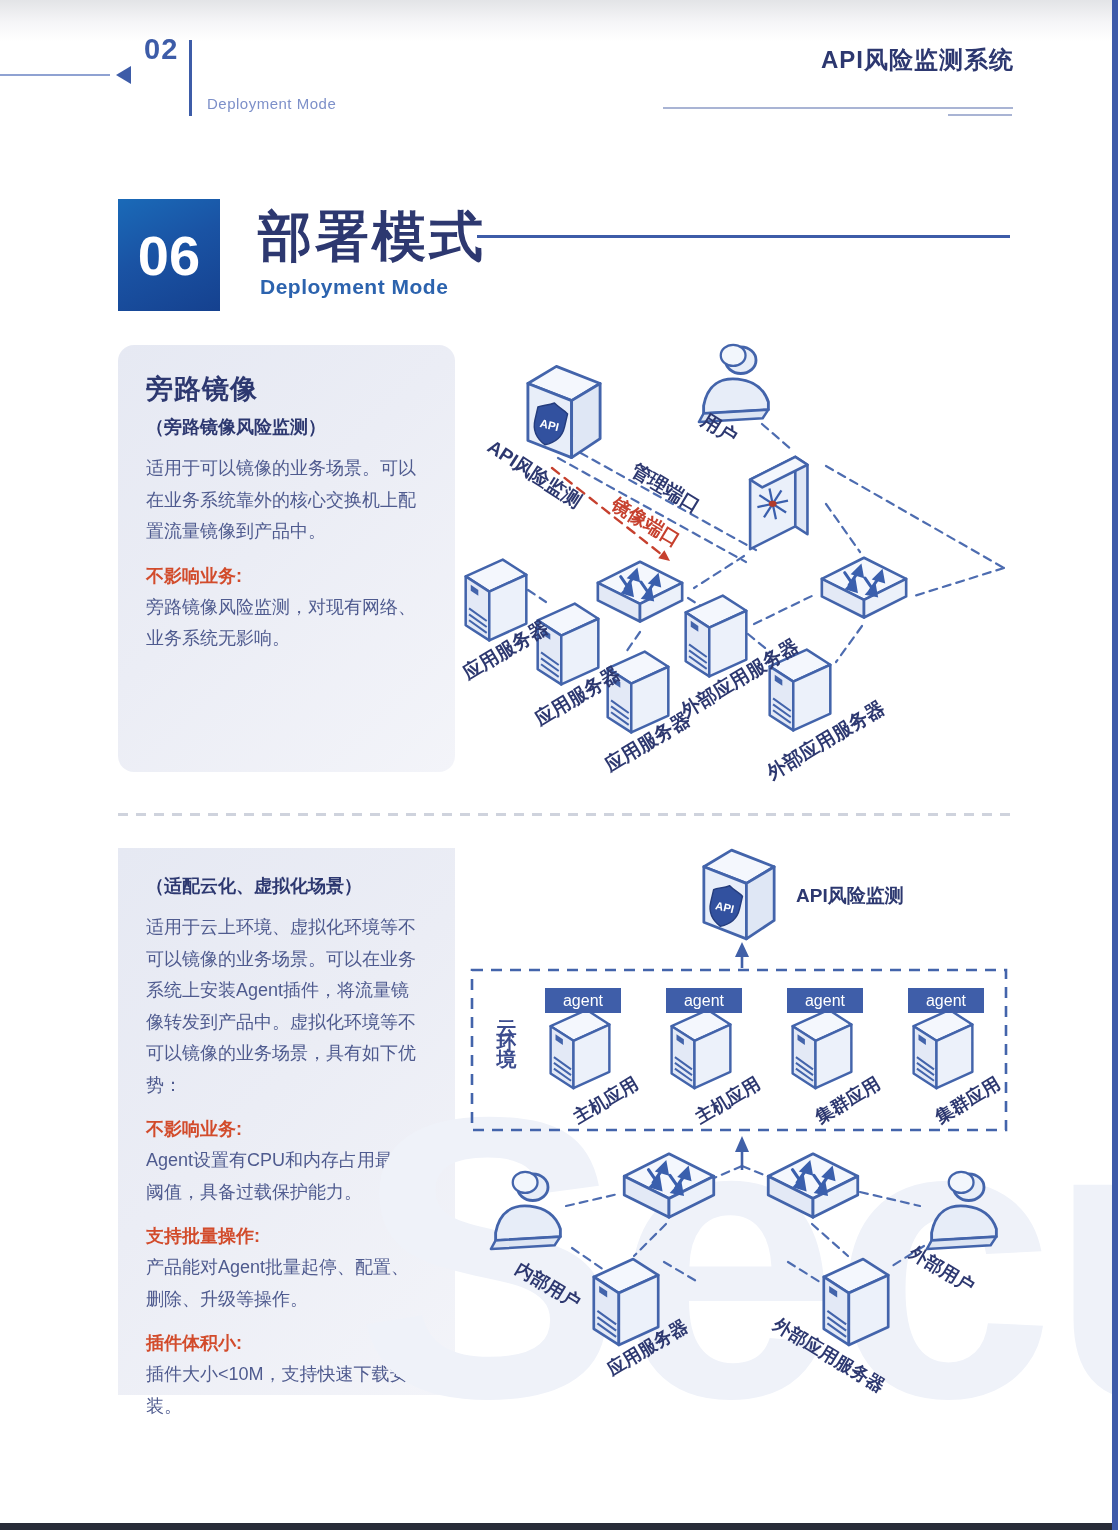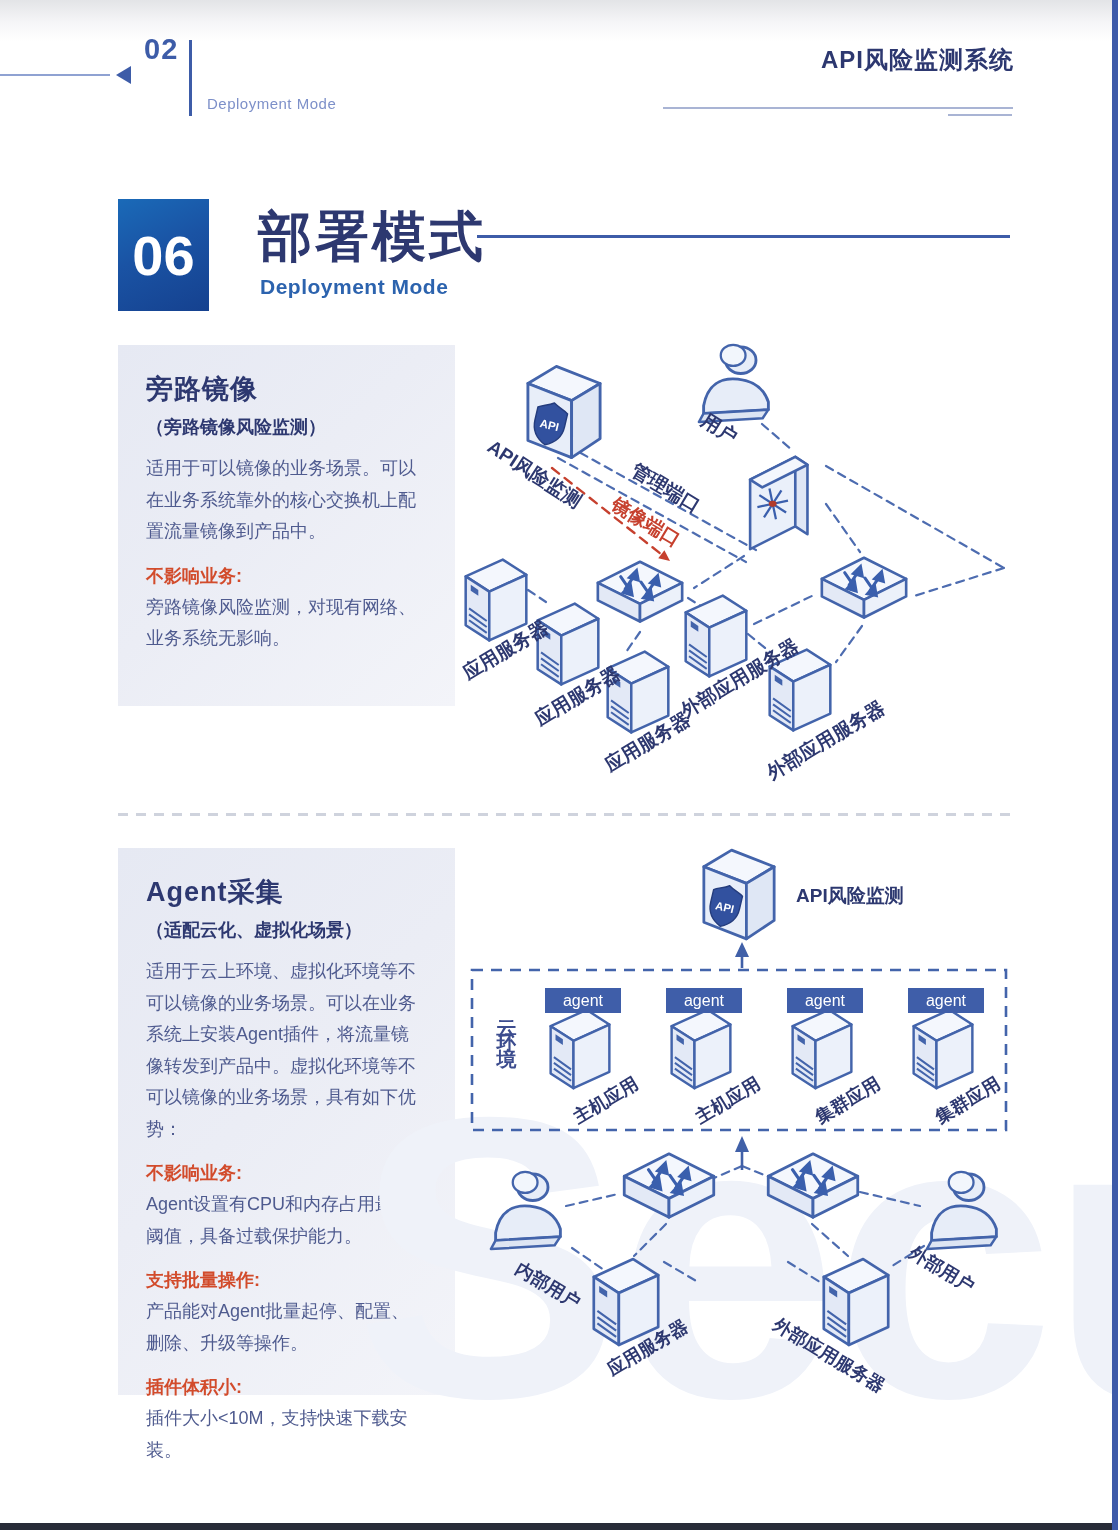--- a/index.html
+++ b/index.html
@@ -13,31 +13,31 @@
   .hdr-line-left{left:0;top:74px;width:110px;height:2px;background:#8fa2d2;z-index:3;}
   .hdr-tri{left:116px;top:66px;width:0;height:0;border-top:9px solid transparent;
     border-bottom:9px solid transparent;border-right:15px solid #3d5ca8;z-index:3;}
   .hdr-num{left:144px;top:33px;font-size:29px;font-weight:600;color:#3d5ca8;letter-spacing:1px;z-index:3;}
   .hdr-vline{left:189px;top:40px;width:3px;height:76px;background:#3d5ca8;z-index:3;}
   .hdr-sub{left:207px;top:95px;font-size:15px;color:#7d90c9;letter-spacing:.5px;z-index:3;}
   .hdr-title{right:104px;top:44px;font-size:24px;font-weight:700;color:#2d3870;letter-spacing:1px;z-index:3;}
   .hdr-uline1{left:663px;top:107px;width:350px;height:2px;background:#a9b4d4;z-index:3;}
   .hdr-uline2{left:948px;top:114px;width:64px;height:2px;background:#a9b4d4;z-index:3;}
   
-  .sec-badge{left:118px;top:199px;width:91px;height:112px;
+  .sec-badge{left:118px;top:199px;width:102px;height:112px;
     background:linear-gradient(155deg,#1a6ab8 0%,#1a53a4 45%,#15418f 100%);
     color:#fff;display:flex;align-items:center;justify-content:center;
     font-size:56px;font-weight:700;z-index:3;}
   .sec-title{left:258px;top:201px;font-size:54px;font-weight:700;color:#2d3870;letter-spacing:3px;z-index:3;}
   .sec-line{left:477px;top:235px;width:533px;height:3px;background:#3d5ca8;z-index:3;}
   .sec-sub{left:260px;top:275px;font-size:21px;font-weight:600;color:#2c63ae;letter-spacing:.5px;z-index:3;}
   
   .panel{width:337px;background:linear-gradient(135deg,#e6e9f3 0%,#ebedf5 45%,#f3f4f9 100%);
     box-sizing:border-box;padding:26px 26px 24px 28px;z-index:1;}
-  .panel1{left:118px;top:345px;height:361px;}
+  .panel1{left:118px;top:345px;height:427px;border-radius:16px;}
   .panel2{left:118px;top:848px;height:547px;}
   .p-title{font-size:27px;font-weight:700;color:#2d3870;letter-spacing:1px;margin:0 0 8px 0;}
   .p-sub{font-size:18px;font-weight:600;color:#2d3870;margin:0 0 14px 0;}
   .p-body{font-size:18px;color:#4f5b8f;line-height:1.75;margin:0 9px 16px 0;}
   .p-red{font-size:18px;font-weight:700;color:#d24b2b;margin:4px 0 4px 0;}
   
   .divider{left:118px;top:813px;width:894px;height:3px;z-index:1;
     background:repeating-linear-gradient(90deg,#cfd3dd 0 10px,transparent 10px 18px);}
   
   .watermark{left:355px;top:1058px;width:1000px;height:470px;font-size:400px;font-weight:700;
@@ -140,21 +140,20 @@
     <div class="p-title">旁路镜像</div>
     <div class="p-sub">（旁路镜像风险监测）</div>
     <div class="p-body">适用于可以镜像的业务场景。可以在业务系统靠外的核心交换机上配置流量镜像到产品中。</div>
     <div class="p-red">不影响业务:</div>
     <div class="p-body">旁路镜像风险监测，对现有网络、业务系统无影响。</div>
   </div>
 
   <div class="abs divider"></div>
 
   <div class="abs panel panel2">
-    <div class="p-title">Agent采集</div>
     <div class="p-sub">（适配云化、虚拟化场景）</div>
     <div class="p-body">适用于云上环境、虚拟化环境等不可以镜像的业务场景。可以在业务系统上安装Agent插件，将流量镜像转发到产品中。虚拟化环境等不可以镜像的业务场景，具有如下优势：</div>
     <div class="p-red">不影响业务:</div>
     <div class="p-body">Agent设置有CPU和内存占用最大阈值，具备过载保护能力。</div>
     <div class="p-red">支持批量操作:</div>
     <div class="p-body">产品能对Agent批量起停、配置、删除、升级等操作。</div>
     <div class="p-red">插件体积小:</div>
     <div class="p-body">插件大小&lt;10M，支持快速下载安装。</div>
   </div>
 

